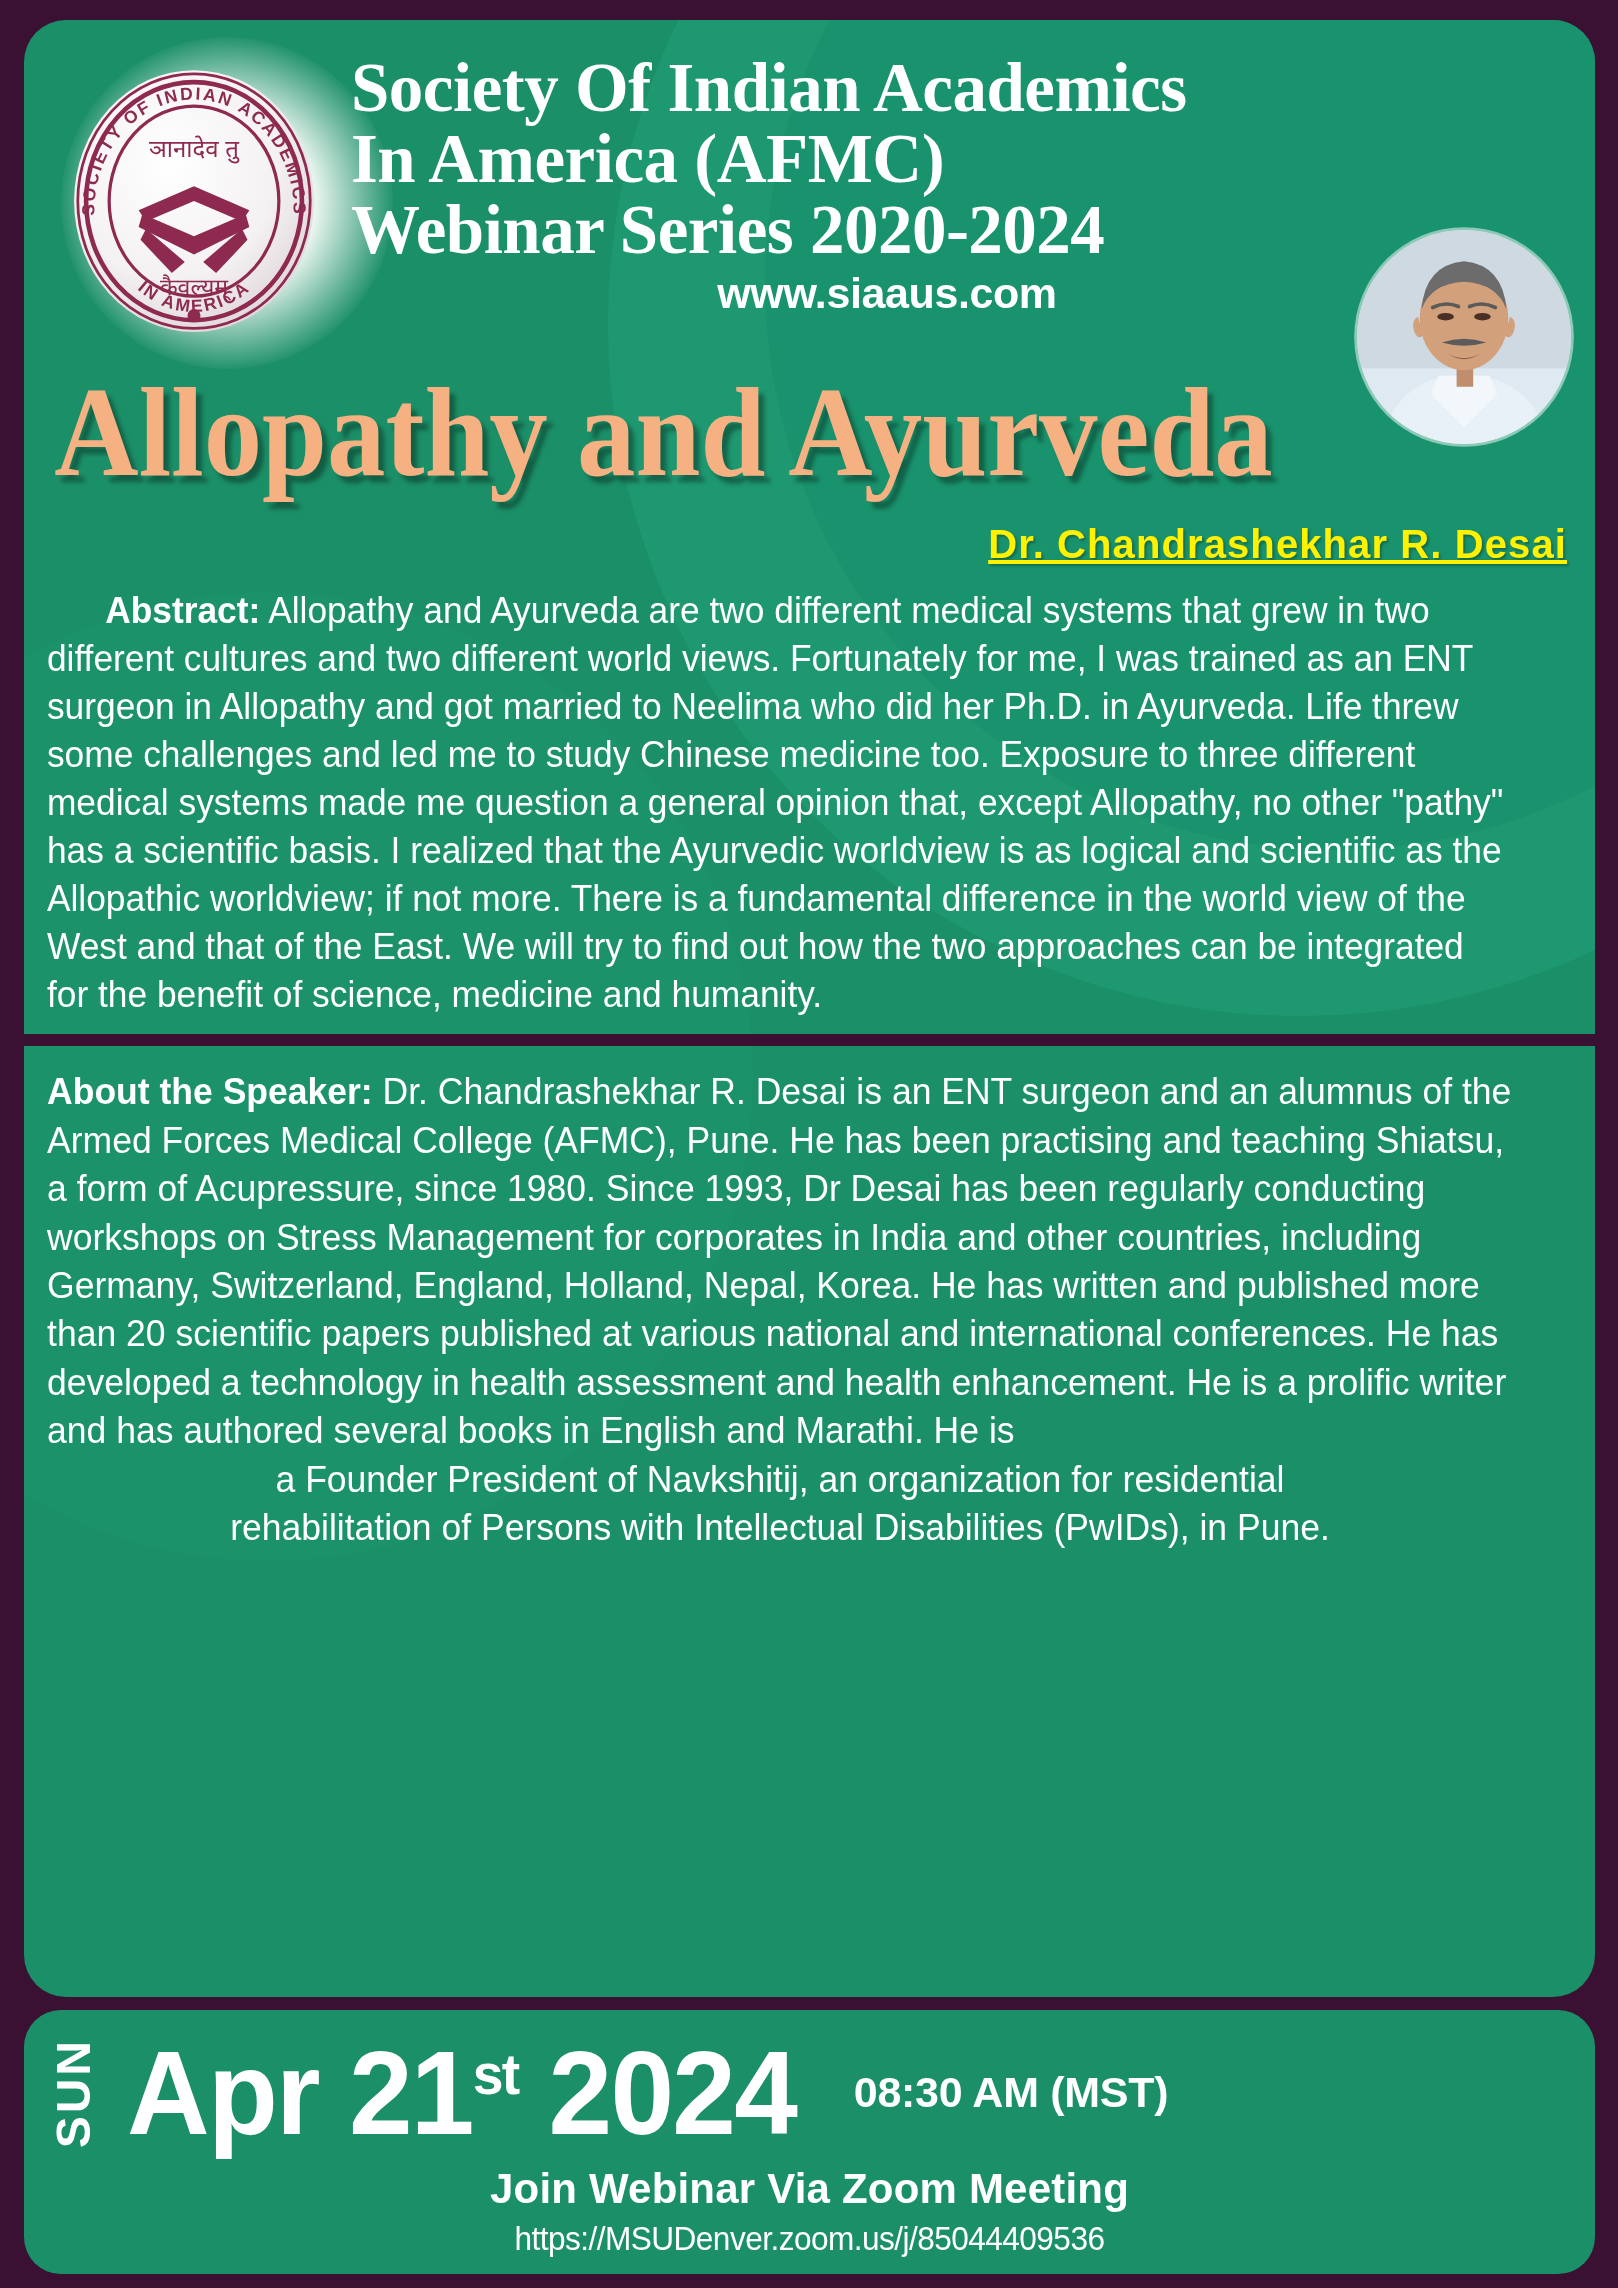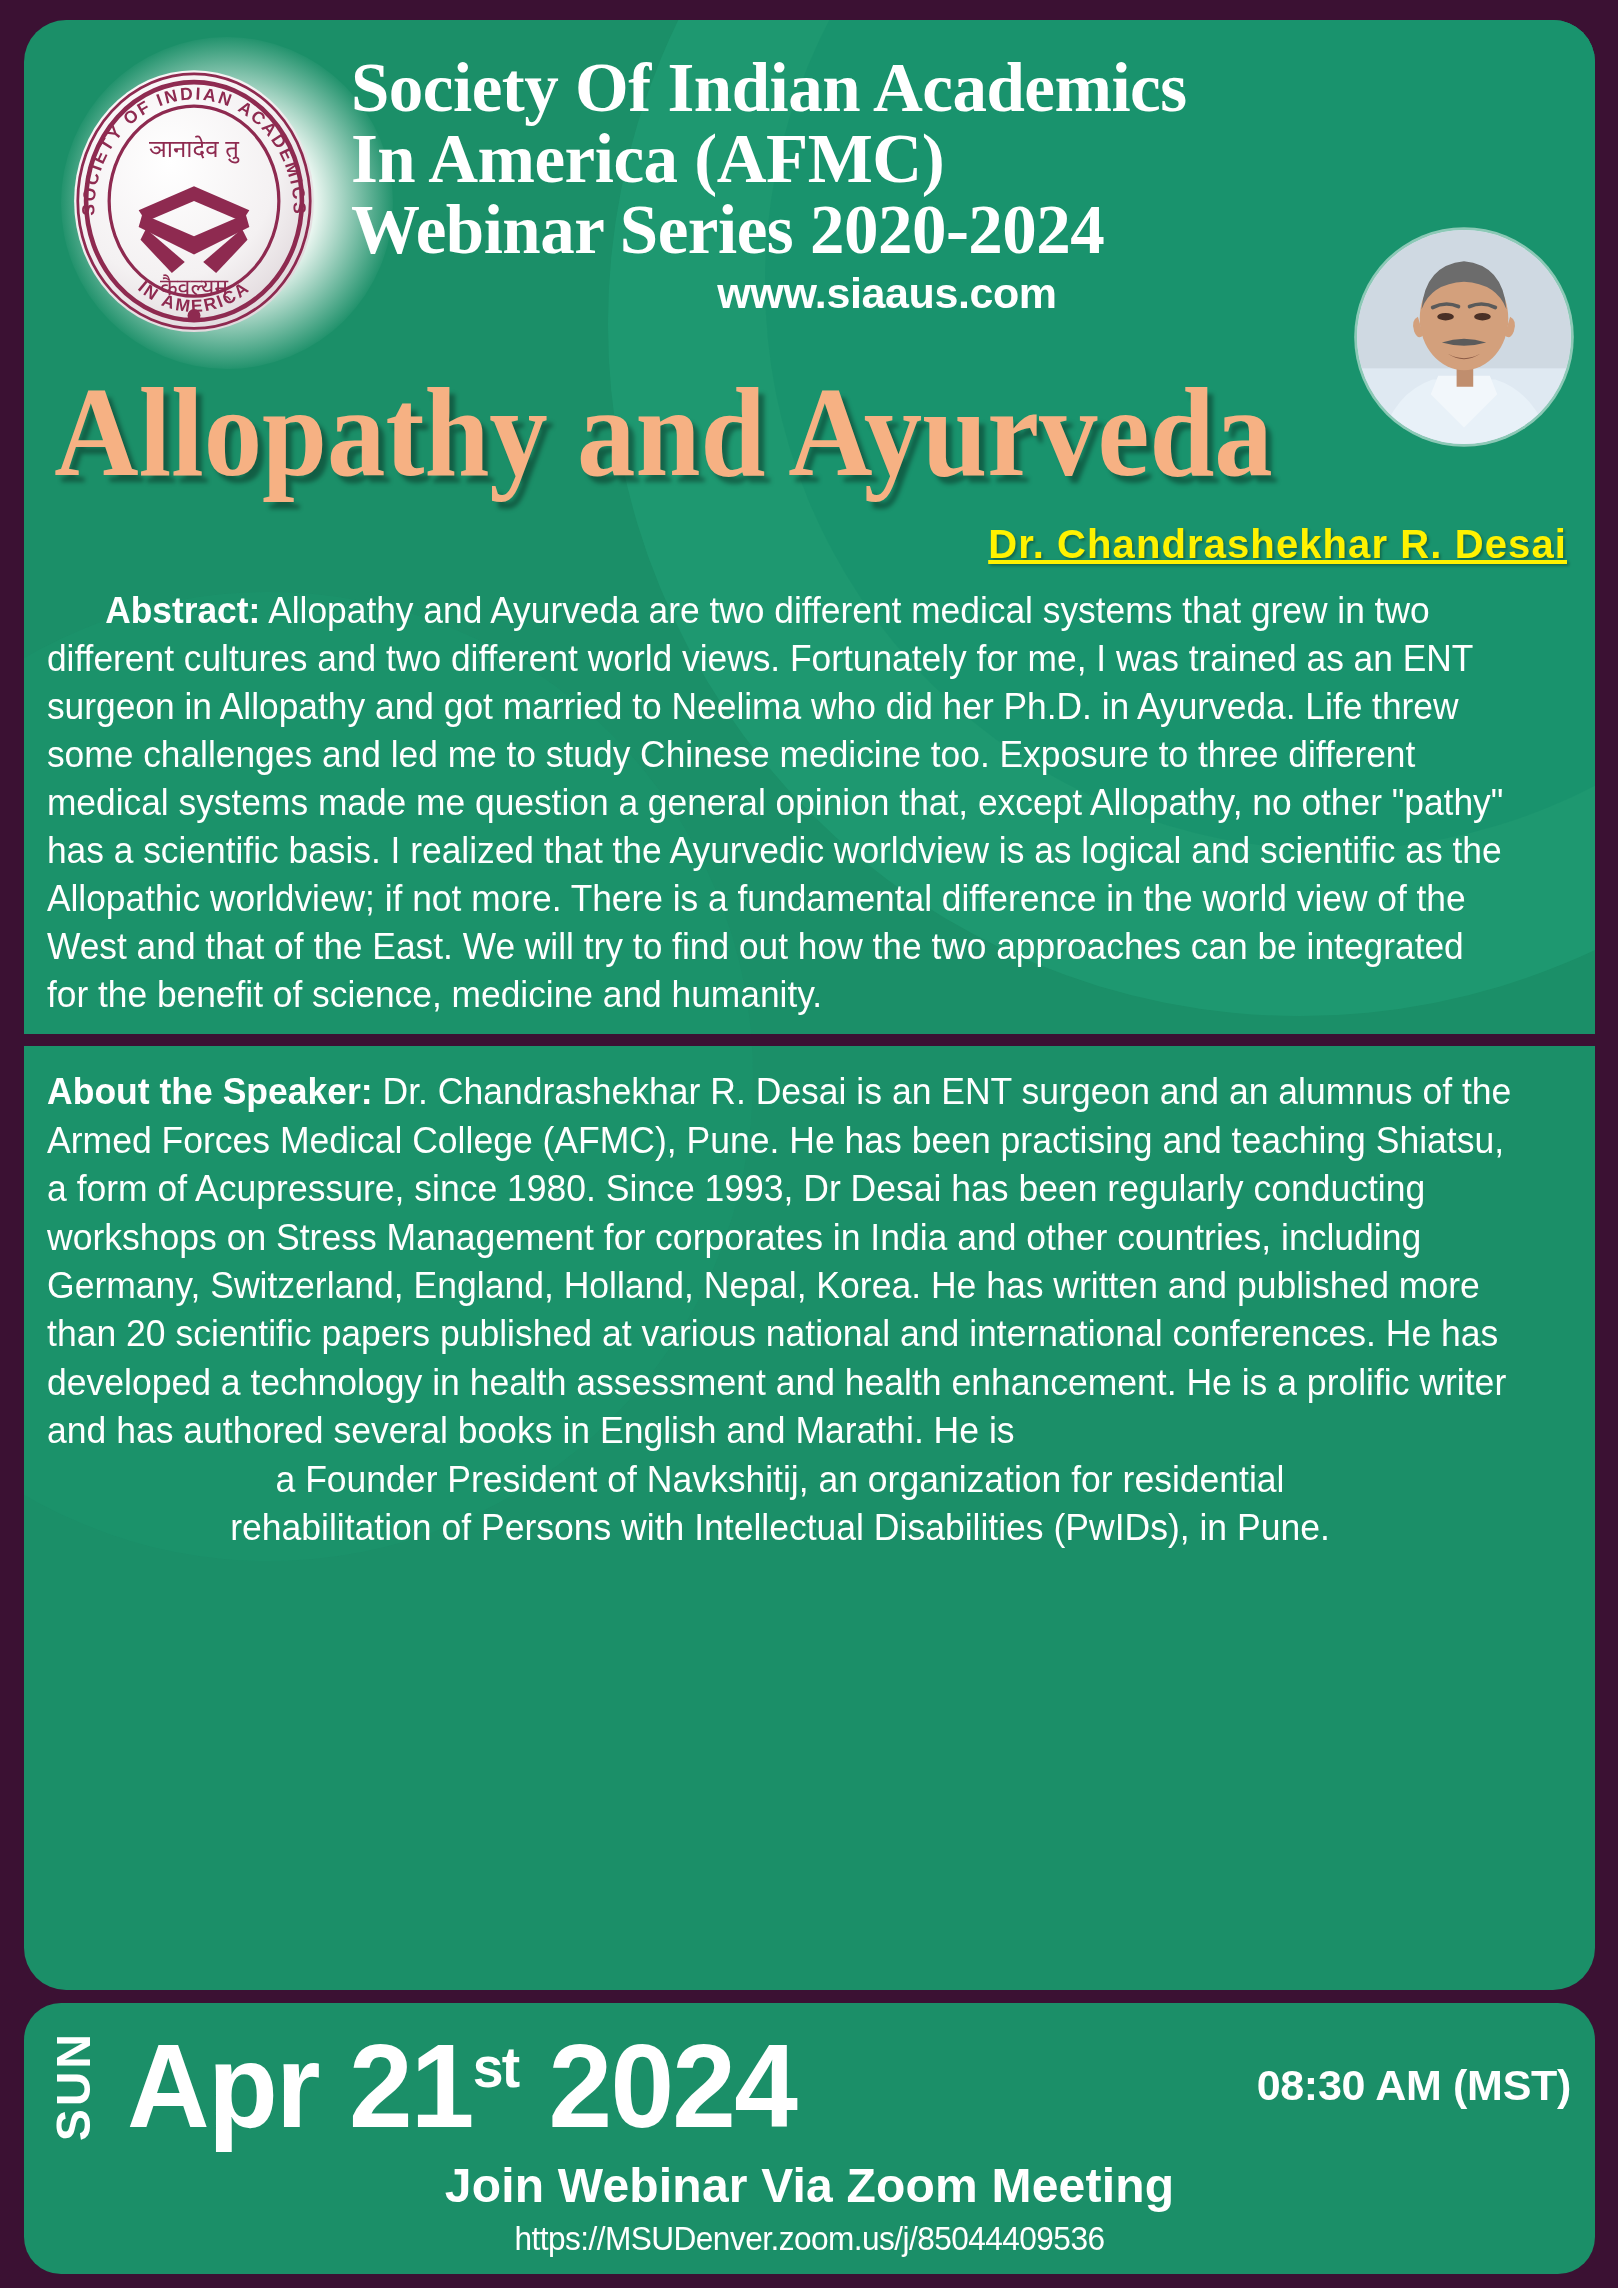--- a/index.html
+++ b/index.html
@@ -271,28 +271,27 @@
   .times {
     flex: 1 1 auto;
     padding-left: 20px;
     font-family: "Liberation Sans", sans-serif;
     font-weight: bold;
     color: #ffffff;
     font-size: 43px;
     line-height: 1.30;
     letter-spacing: -0.3px;
     white-space: nowrap;
-    text-align: right;
   }
   .join-line {
     text-align: center;
     font-family: "Liberation Sans", sans-serif;
     font-weight: bold;
     color: #ffffff;
-    font-size: 48px;
+    font-size: 42px;
     margin-top: 13px;
     letter-spacing: 0.2px;
   }
   .zoom-link {
     text-align: center;
     font-family: "Liberation Sans", sans-serif;
     font-weight: normal;
     color: #ffffff;
     font-size: 34px;
     margin-top: 5.5px;

